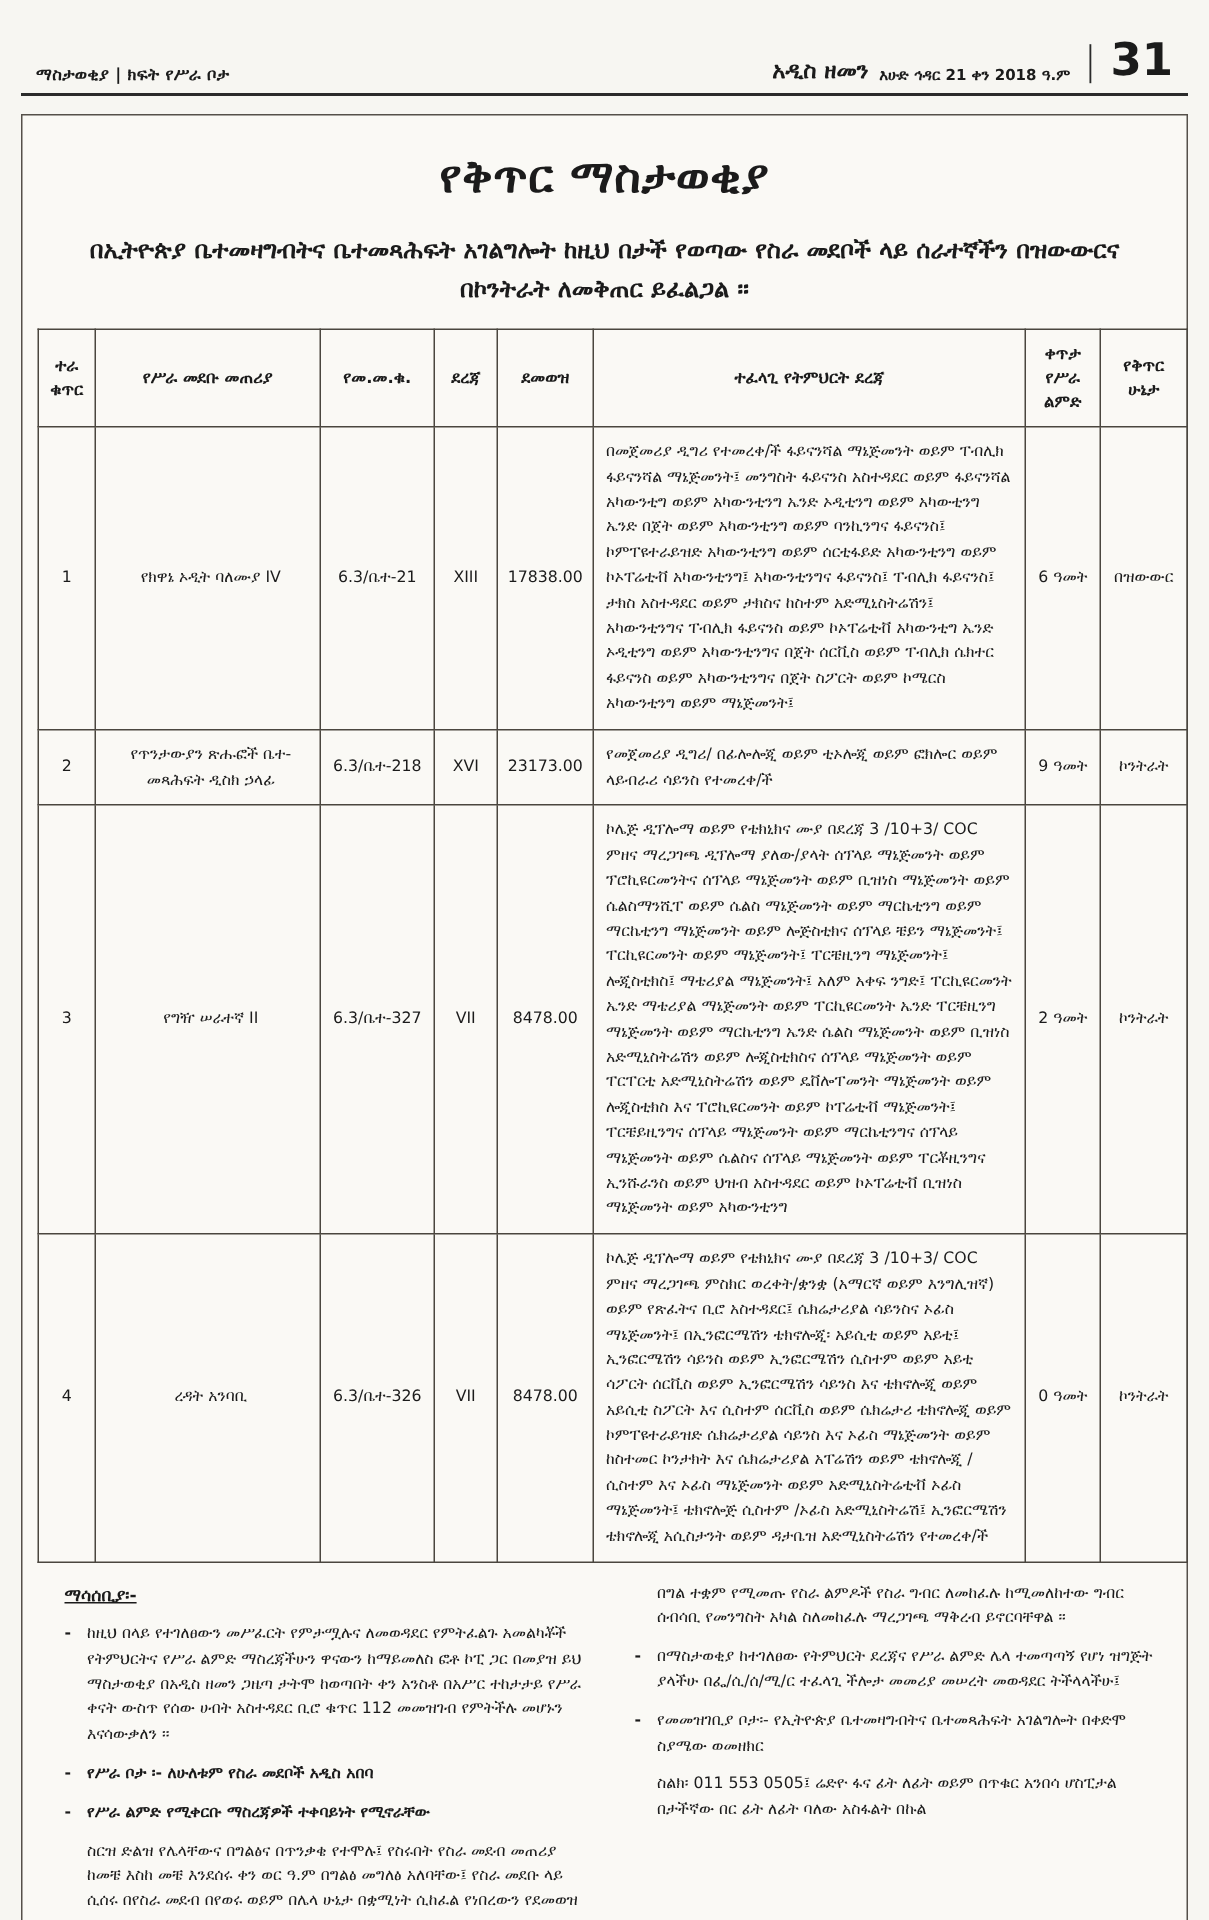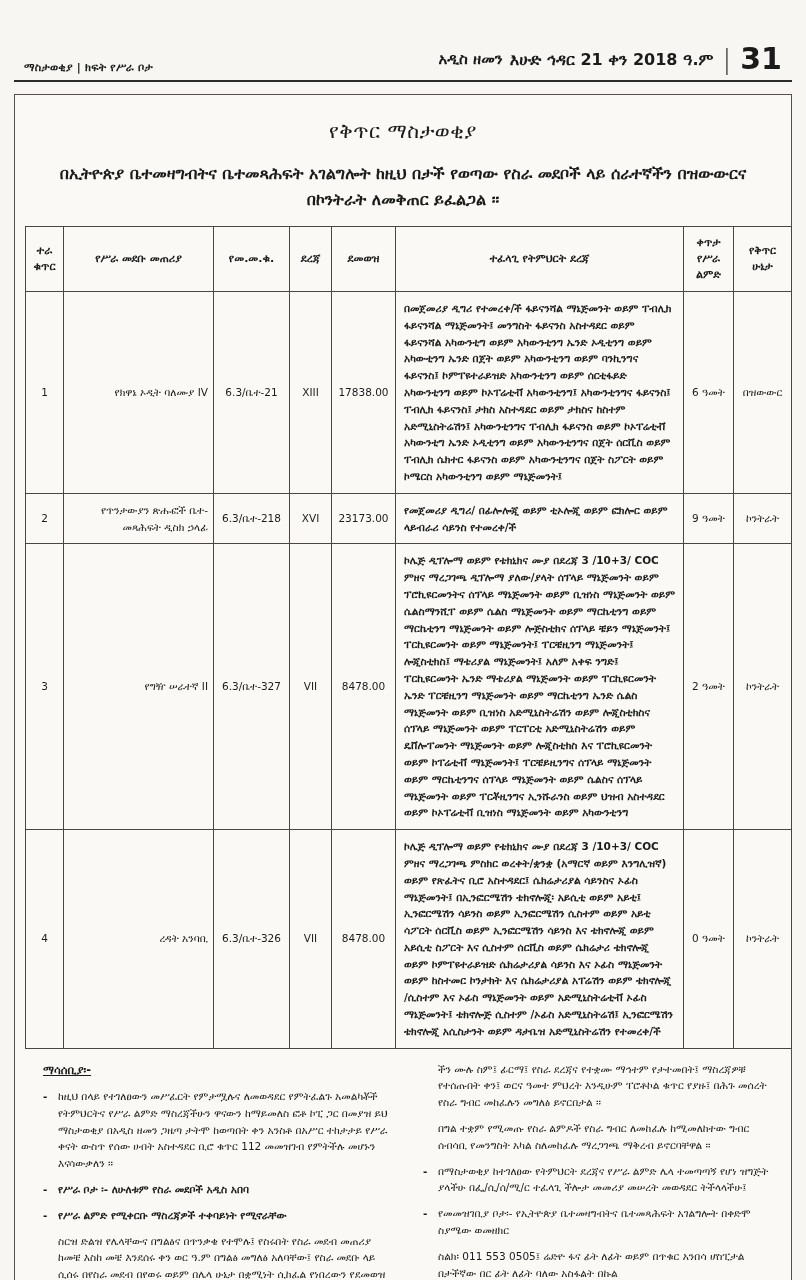--- a/index.html
+++ b/index.html
@@ -1,50 +1,50 @@
 <!DOCTYPE html>
 <html><head>
 <meta charset="utf-8">
 <style>
   * { margin: 0; padding: 0; box-sizing: border-box; }
   html, body { background: #deddda; }
   body { font-family: "DejaVu Sans", "Liberation Sans", sans-serif; color: #1b1b1b; }
 
   .page {
     width: 806px; height: 1280px; margin: 0 auto; background: #f7f6f2;
-    padding: 40px 14px 10px 14px; overflow: hidden; position: relative;
+    padding: 22px 14px 10px 14px; overflow: hidden; position: relative;
   }
 
   
   .masthead {
     display: flex; justify-content: space-between; align-items: flex-end;
     padding: 4px 10px 6px 10px; border-bottom: 2px solid #2b2b2b;
   }
   .mh-left { font-size: 11px; font-weight: bold; letter-spacing: .2px; }
-  .mh-right { display: flex; align-items: center; gap: 7px; }
+  .mh-right { display: flex; align-items: flex-end; gap: 7px; }
   .paper-name { font-size: 15px; font-weight: bold; }
-  .issue-date { font-size: 16px; font-weight: bold; }
+  .issue-date { font-size: 10px; font-weight: bold; }
   .mh-sep { font-size: 26px; font-weight: 200; color: #2b2b2b; padding: 0 2px; }
   .page-number { font-size: 30px; font-weight: bold; line-height: 1; }
 
   
   .notice-box {
     margin-top: 12px; border: 1.5px solid #55504a; background: #faf9f5;
     padding: 10px 10px 8px 10px; min-height: 1190px; display: flex; flex-direction: column;
   }
-  .notice-title { text-align: center; font-size: 20px; font-weight: normal; margin: 14px 0 18px 0; letter-spacing: .5px; }
+  .notice-title { text-align: center; font-size: 30px; font-weight: bold; margin: 14px 0 18px 0; letter-spacing: .5px; }
   .intro { text-align: center; font-size: 16px; font-weight: bold; margin: 0 30px 14px 30px; line-height: 1.6; }
 
   
   table.vacancy { width: 100%; border-collapse: collapse; table-layout: fixed; }
   .vacancy th, .vacancy td { border: 1.2px solid #4a463f; vertical-align: middle; }
   .vacancy th { font-size: 11px; font-weight: bold; padding: 8px 3px; line-height: 1.45; text-align: center; }
   .vacancy td { font-size: 10.5px; padding: 5px 5px; line-height: 1.6; text-align: center; }
-  .vacancy td.lt { text-align: right; padding-left: 9px; }
-  .vacancy td.req { text-align: left; padding: 8px 8px; font-weight: bold; }
+  .vacancy td.lt { text-align: center; padding-left: 9px; }
+  .vacancy td.req { text-align: left; padding: 8px 8px; }
   .col-no { width: 38px; } .col-title { width: 150px; } .col-code { width: 76px; }
   .col-grade { width: 42px; } .col-salary { width: 64px; } .col-req { width: 288px; }
   .col-exp { width: 50px; } .col-emp { width: 58px; }
 
   
   .notes { display: flex; gap: 20px; margin: 12px 8px 6px 8px; flex: 1; }
   .notes .col { width: 50%; font-size: 10.5px; line-height: 1.6; margin-left: 10px; }
   .notes-heading { font-weight: bold; text-decoration: underline; font-size: 11.5px; margin-bottom: 9px; }
   .note-item { display: flex; gap: 7px; margin-bottom: 9px; }
   .note-item .dash { flex: 0 0 8px; font-weight: bold; }
@@ -155,23 +155,20 @@
         <div class="note-item boldLine">
           <span class="dash">-</span>
           <p>የሥራ ልምድ የሚቀርቡ ማስረጃዎች ተቀባይነት የሚኖራቸው</p>
         </div>
         <div class="note-item noDash">
           <p>ስርዝ ድልዝ የሌላቸውና በግልፅና በጥንቃቄ የተሞሉ፤ የስሩበት የስራ መደብ መጠሪያ ከመቼ እስከ መቼ እንደሰሩ ቀን ወር ዓ.ም በግልፅ መግለፅ አለባቸው፤ የስራ መደቡ ላይ ሲሰሩ በየስራ መደብ በየወሩ ወይም በሌላ ሁኔታ በቋሚነት ሲከፈል የነበረውን የደመወዝ መጠን የሚገልጹ፤ የአሰሪያ</p>
         </div>
       </div>
       <div class="col">
         <div class="note-item noDash">
-          <p>ችን ሙሉ ስም፤ ፊርማ፤ የስራ ደረጃና የተቋሙ ማኅተም የታተመበት፤ ማስረጃዎቹ የተሰጡበት ቀን፤ ወርና ዓመተ ምህረት እንዲሁም ፐሮቶኮል ቁጥር የያዙ፤ በሕጉ መሰረት የስራ ግብር መከፈሉን መግለፅ ይኖርበታል ፡፡</p>
-        </div>
-        <div class="note-item noDash">
           <p>በግል ተቋም የሚመጡ የስራ ልምዶች የስራ ግብር ለመከፈሉ ከሚመለከተው ግብር ሰብሳቢ የመንግስት አካል ስለመከፈሉ ማረጋገጫ ማቅረብ ይኖርባቸዋል ፡፡</p>
         </div>
         <div class="note-item">
           <span class="dash">-</span>
           <p>በማስታወቂያ ከተገለፀው የትምህርት ደረጃና የሥራ ልምድ ሌላ ተመጣጣኝ የሆነ ዝግጅት ያላችሁ በፌ/ሲ/ሰ/ሚ/ር ተፈላጊ ችሎታ መመሪያ መሠረት መወዳደር ትችላላችሁ፤</p>
         </div>
         <div class="note-item">
           <span class="dash">-</span>
           <p>የመመዝገቢያ ቦታ፡- የኢትዮጵያ ቤተመዛግብትና ቤተመጻሕፍት አገልግሎት በቀድሞ ስያሜው ወመዘክር</p>
         </div>

